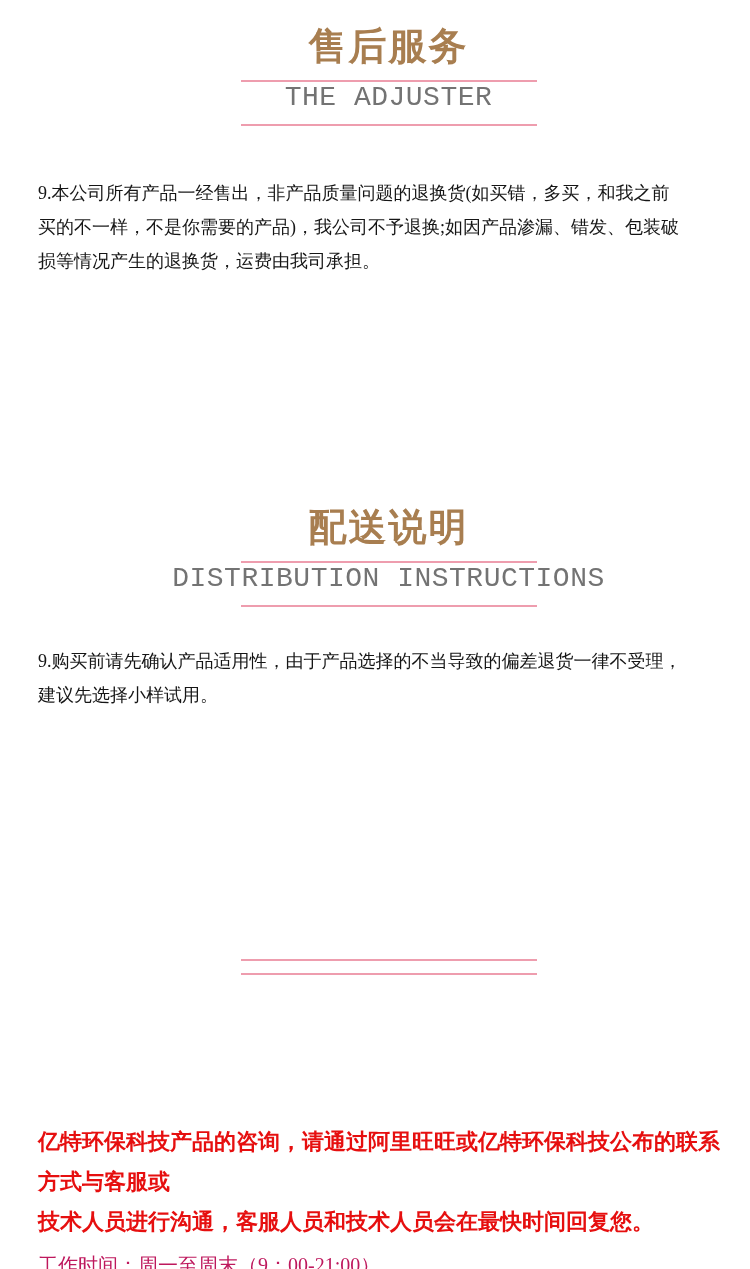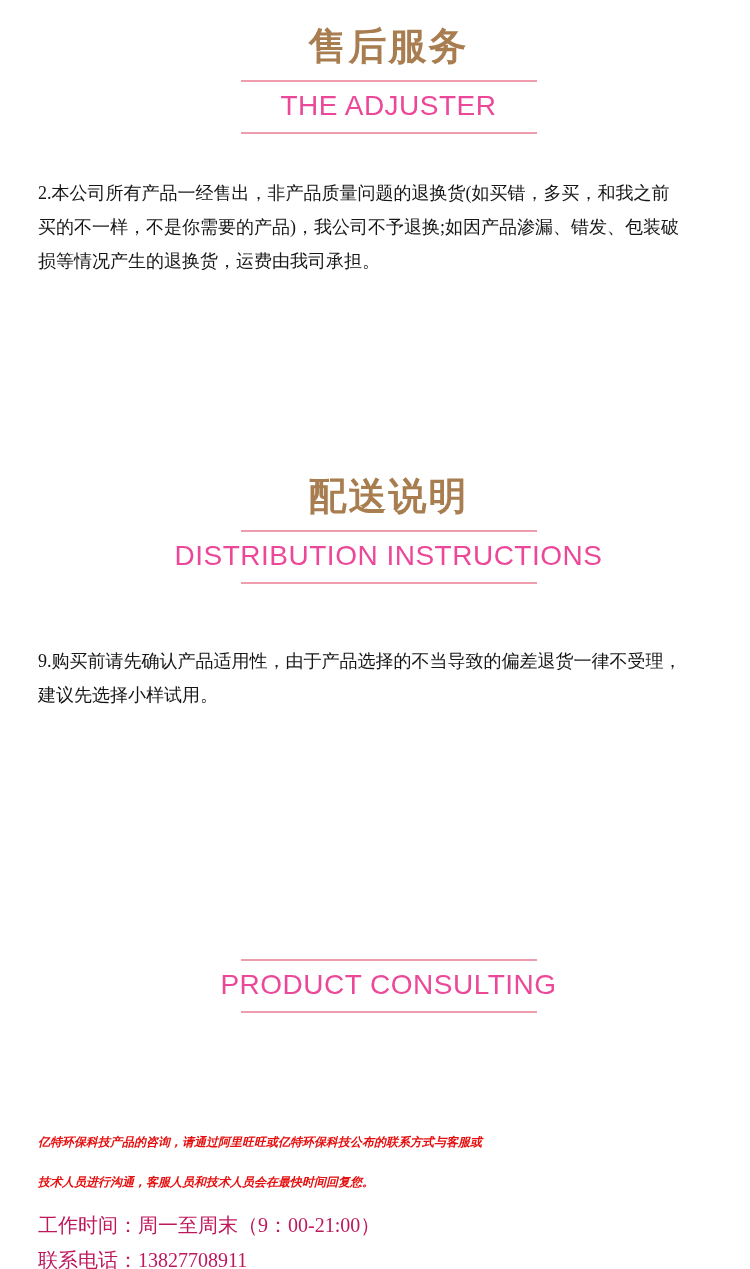--- a/index.html
+++ b/index.html
@@ -28,58 +28,57 @@
     letter-spacing:2px;
   }
   .pink-rule {
     width:296px;
     height:2px;
     background:#ee9dae;
     margin:14px auto 0 auto;
   }
   .pink-rule.bottom { margin-top:12px; }
   .en-title {
-    font-family:Liberation Sans, sans-serif;
+    font-family:Liberation Mono, monospace;
     font-size:28px;
     line-height:28px;
     font-weight:normal;
-    color:#ec4899;
+    color:#737373;
     letter-spacing:0.5px;
-    margin-top:10px;
+    margin-top:2px;
   }
   .body-block {
     position:absolute;
     left:38px;
     width:676px;
   }
   .body-block p {
     font-size:18px;
     line-height:34px;
     color:#151515;
     white-space:pre-line;
     text-align:left;
   }
   #body-1 { top:176px; }
   #body-2 { top:644px; }
   #heading-1 { top:26px; }
-  #heading-2 { top:476px; }
+  #heading-2 { top:507px; }
   #heading-3 { top:945px; }
   #contact-block {
     position:absolute;
     left:38px;
     top:1122px;
     width:690px;
   }
   .red-notice {
-    font-size:12px;
+    font-size:22px;
     line-height:40px;
     font-weight:bold;
     color:#e60f0f;
     white-space:pre-line;
-    font-style:italic;
   }
   .contact-line {
     font-size:20px;
     line-height:35px;
     color:#be185d;
     white-space:pre-line;
   }
   #work-hours { margin-top:6px; }
 </style>
 </head>
@@ -88,40 +87,39 @@
 <div id="page">
 
   <div class="section-heading" id="heading-1">
     <div class="cn-title">售后服务</div>
     <div class="pink-rule"></div>
     <div class="en-title">THE ADJUSTER</div>
     <div class="pink-rule bottom"></div>
   </div>
 
   <div class="body-block" id="body-1">
-    <p>2.本公司所有产品一经售出，非产品质量问题的退换货(如买错，多买，和我之前
+    <p>9.本公司所有产品一经售出，非产品质量问题的退换货(如买错，多买，和我之前
 买的不一样，不是你需要的产品)，我公司不予退换;如因产品渗漏、错发、包装破
 损等情况产生的退换货，运费由我司承担。</p>
   </div>
 
   <div class="section-heading" id="heading-2">
     <div class="cn-title">配送说明</div>
     <div class="pink-rule"></div>
     <div class="en-title">DISTRIBUTION INSTRUCTIONS</div>
     <div class="pink-rule bottom"></div>
   </div>
 
   <div class="body-block" id="body-2">
     <p>9.购买前请先确认产品适用性，由于产品选择的不当导致的偏差退货一律不受理，
 建议先选择小样试用。</p>
   </div>
 
   <div class="section-heading" id="heading-3">
     <div class="pink-rule"></div>
-    <div class="en-title">PRODUCT CONSULTING</div>
     <div class="pink-rule bottom"></div>
   </div>
 
   <div id="contact-block">
     <p class="red-notice">亿特环保科技产品的咨询，请通过阿里旺旺或亿特环保科技公布的联系方式与客服或
 技术人员进行沟通，客服人员和技术人员会在最快时间回复您。</p>
     <p class="contact-line" id="work-hours">工作时间：周一至周末（9：00-21:00）</p>
     <p class="contact-line">联系电话：13827708911</p>
   </div>
 

